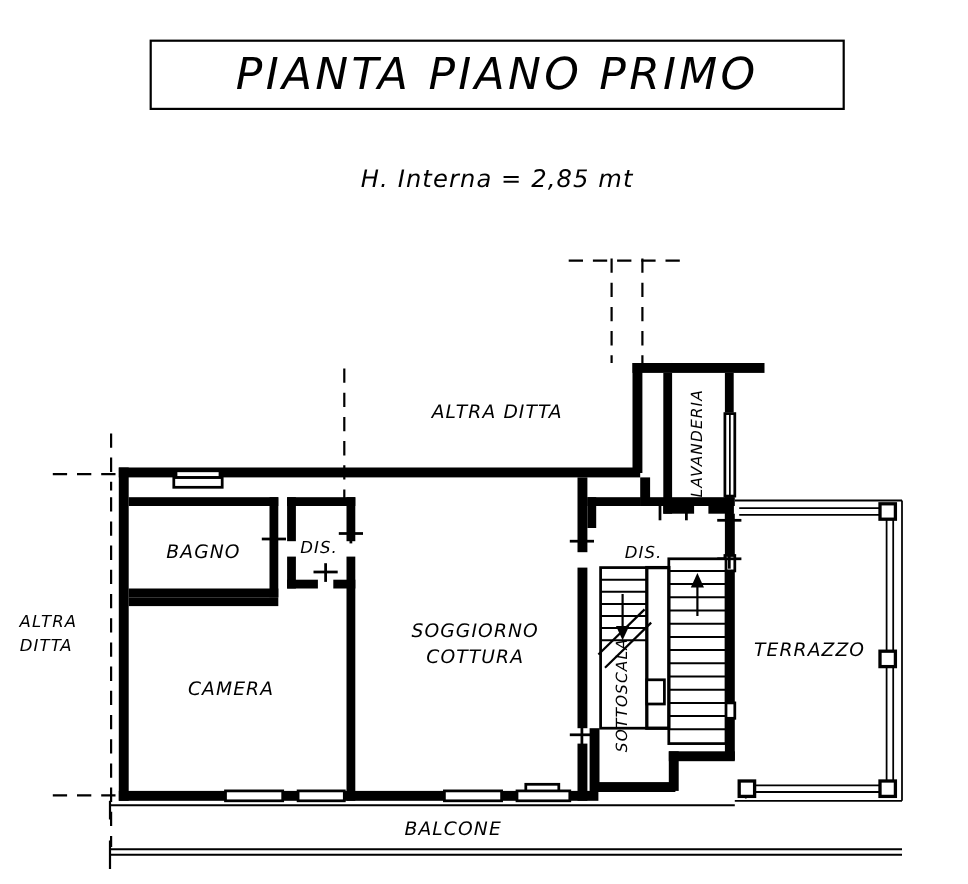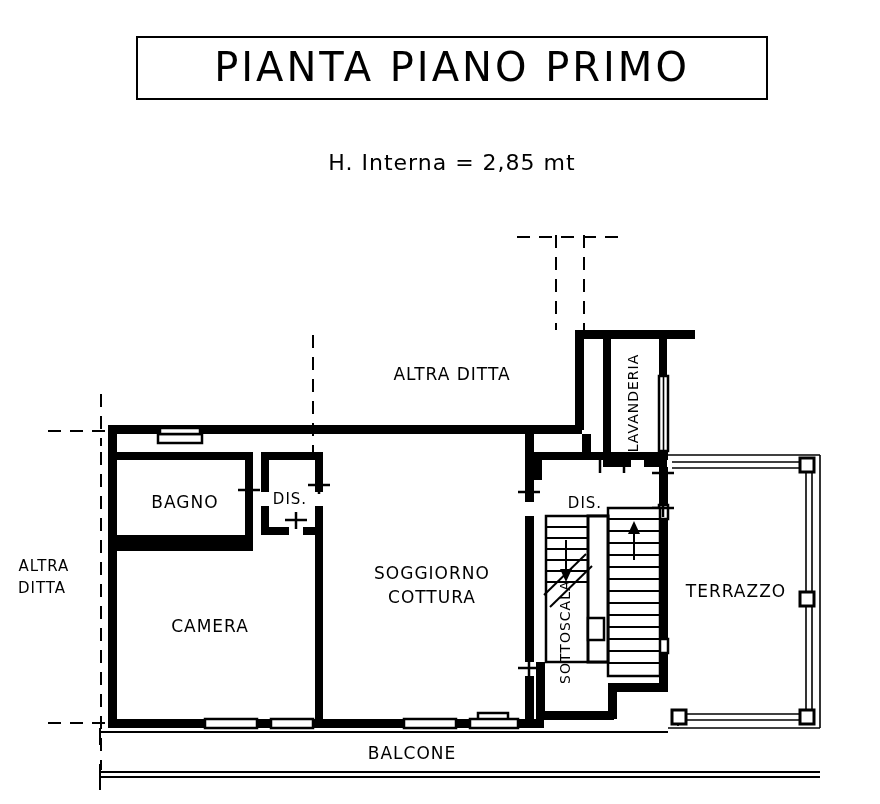--- a/index.html
+++ b/index.html
@@ -14,20 +14,21 @@
     position: relative;
     overflow: hidden;
     font-family: "DejaVu Sans", sans-serif;
     color: #000000;
   }
   #plan-root {
     position: absolute;
     left: 0; top: 0;
     width: 880px;
     height: 804px;
+    font-style: italic;
   }
   svg#floorplan {
     display: block;
     width: 880px;
     height: 804px;
   }
   .wall      { fill: #000000; }
   .thinline  { stroke: #000000; fill: none; }
   .label {
     font-family: "DejaVu Sans", sans-serif;

